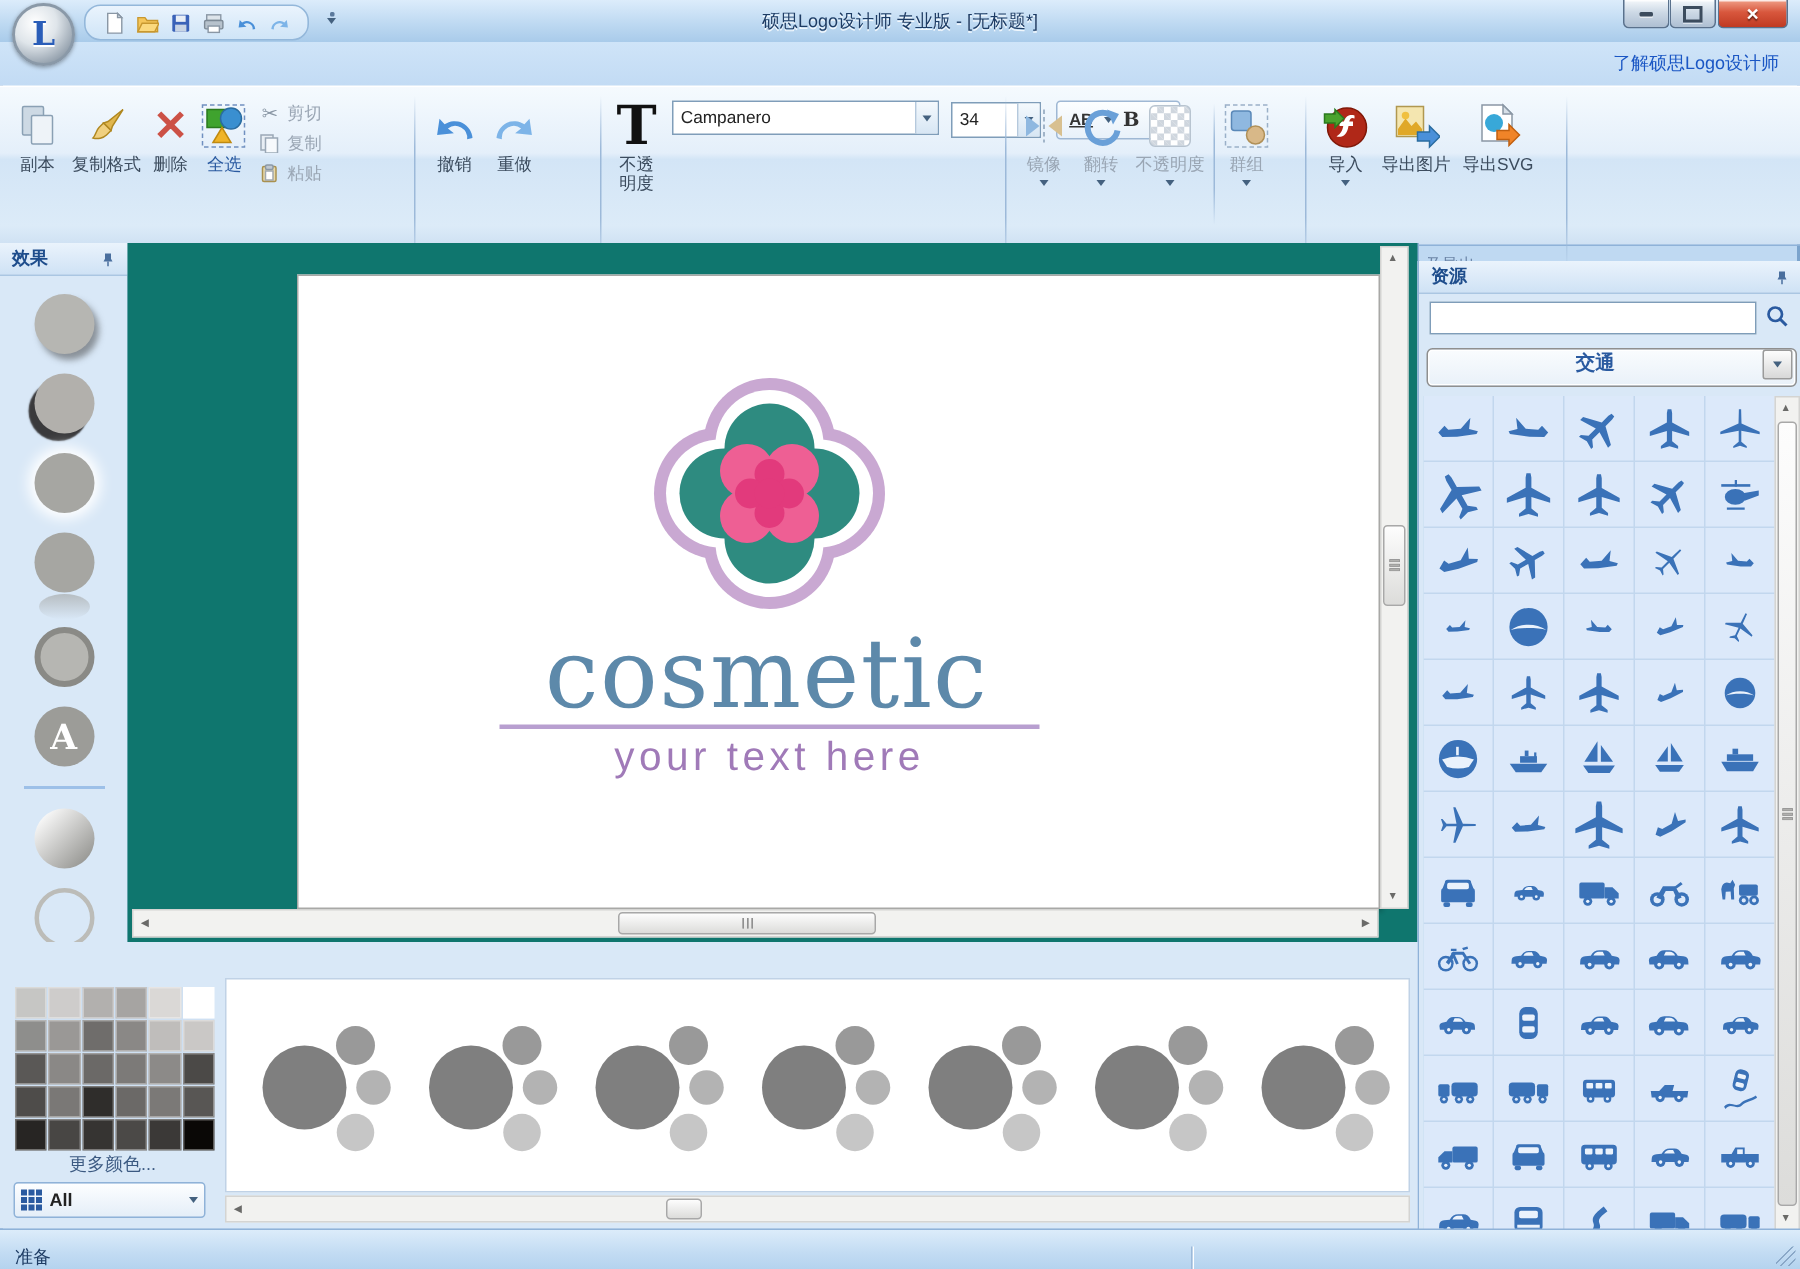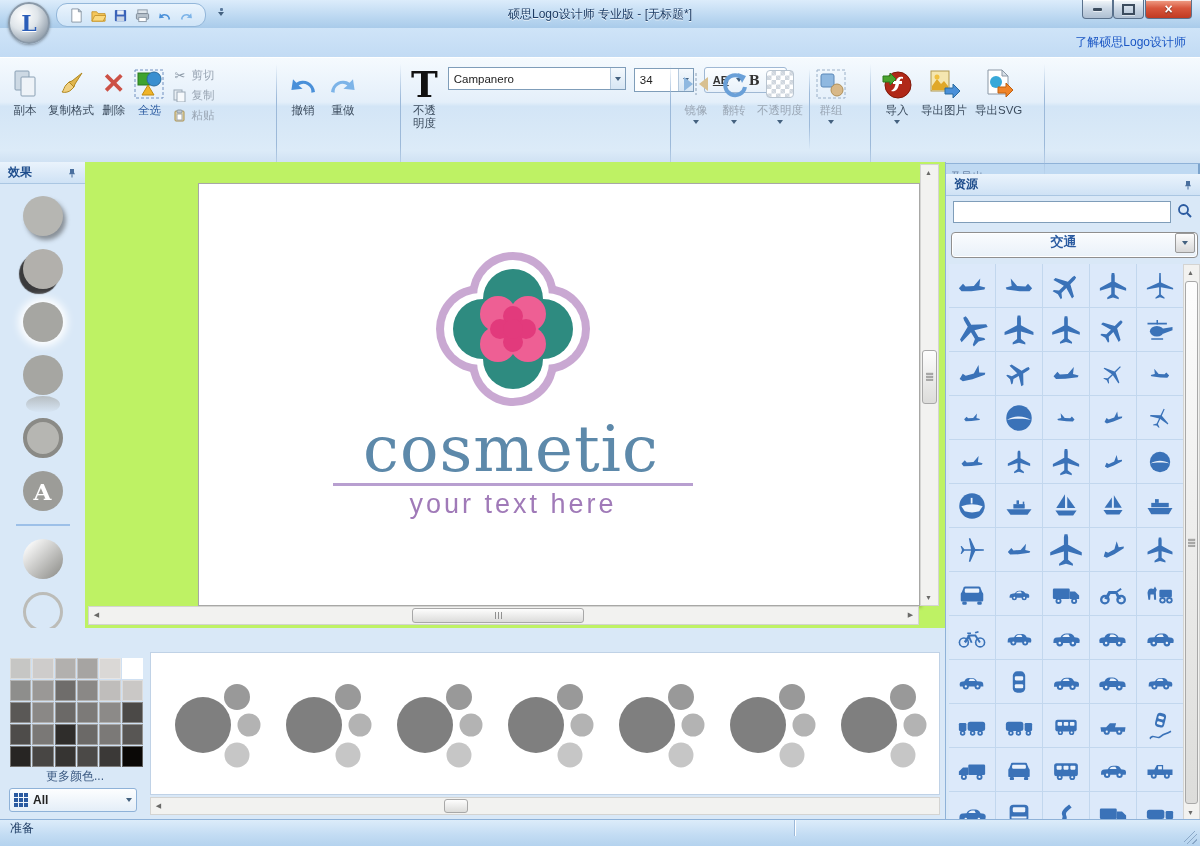--- a/index.html
+++ b/index.html
@@ -85,21 +85,21 @@
   .fx-reflection::after{content:"";position:absolute;top:41px;left:3px;right:3px;height:17px;border-radius:50%;
     background:linear-gradient(#9a9a96,rgba(214,230,245,0));opacity:.55}
   .fx-ring{background:#b6b6b2;border:4px solid #8a8a86}
   .fx-letter-a{background:#9c9c98;color:#fff;display:flex;align-items:center;justify-content:center;
     font-family:"DejaVu Serif",serif;font-weight:bold;font-size:23px}
   .fx-gradient{background:linear-gradient(135deg,#ffffff 8%,#8e8e8a 95%)}
   .fx-outline{background:transparent;border:3px solid #bcbcb8}
   .fx-divider{width:54px;height:2px;border-radius:0;background:#9dc0e8;box-shadow:none}
 
   
-  #canvas{position:absolute;left:85px;top:162px;width:860px;height:466px;background:#bef264;border-right:1px solid #8fb2d8;overflow:hidden}
+  #canvas{position:absolute;left:85px;top:162px;width:860px;height:466px;background:#0f766e;border-right:1px solid #8fb2d8;overflow:hidden}
   #page{position:absolute;left:113px;top:21px;width:720px;height:421px;background:#fff;border:1px solid #a8a8a6;box-shadow:2px 2px 3px rgba(0,0,0,.18)}
   .scroll{background:#f2f2f0;border:1px solid #d4d4d2;position:absolute}
   .sthumb{position:absolute;background:linear-gradient(#fdfdfd,#dcdcda);border:1px solid #a8a8a8;border-radius:3px;
     display:flex;align-items:center;justify-content:center}
   .grip{display:flex;gap:1.5px}
   .grip i{width:1.5px;height:7px;background:#b0b0ae;box-shadow:inset 0 0 0 .5px #909090}
   .sarrow{position:absolute;color:#6a6a68;font-size:7px;width:15px;height:15px;display:flex;align-items:center;justify-content:center}
   #cv-v{right:6px;top:2px;bottom:22px;width:17px}
   #cv-h{left:3px;right:26px;bottom:3px;height:17px}
   #logo-svg{position:absolute;left:132px;top:67px}
@@ -131,21 +131,21 @@
   #all-combo{position:absolute;left:9px;top:160px;width:128px;height:24px;border:1px solid #8fb2d8;border-radius:3px;
     background:linear-gradient(#fdfeff,#e4eef8);display:flex;align-items:center;padding:0 4px;gap:5px;box-sizing:border-box}
   #all-combo .gridicon{display:grid;grid-template-columns:repeat(3,4px);gap:1px}
   #all-combo .gridicon i{width:4px;height:4px;background:#2a5aa0}
   #all-combo .cval{font-weight:bold;color:#222;flex:1}
   #pattern-box{position:absolute;left:150px;top:24px;width:790px;height:143px;background:#fff;border:1px solid #c0d2e6;overflow:hidden;display:flex;align-items:center;padding-left:22px;gap:11px;box-sizing:border-box}
   #pat-h{position:absolute;left:150px;right:5px;bottom:4px;height:16px}
 
   
   #statusbar{position:absolute;left:0;top:819px;width:1200px;height:27px;
-    background:linear-gradient(#dcecfa,#c3dcf3 55%,#b3d2ee);border-top:1px solid #8fb2d8;display:flex;align-items:flex-start;color:#1e3c64}
+    background:linear-gradient(#dcecfa,#c3dcf3 55%,#b3d2ee);border-top:1px solid #8fb2d8;display:flex;align-items:flex-end;color:#1e3c64}
   #status-text{padding-left:10px;font-size:12px}
   .st-sep{width:1px;height:16px;background:#9cb9d9;box-shadow:1px 0 0 #fff}
   #st-sep1{margin-left:auto;margin-right:405px}
   #resize-grip{position:absolute;right:3px;bottom:3px;width:13px;height:13px;
     background:linear-gradient(135deg,transparent 40%,#8aa8c8 40%,#8aa8c8 45%,transparent 45%,transparent 60%,#8aa8c8 60%,#8aa8c8 65%,transparent 65%,transparent 80%,#8aa8c8 80%,#8aa8c8 85%,transparent 85%)}
   svg{display:block}
 </style>
 </head>
 <body>
 

